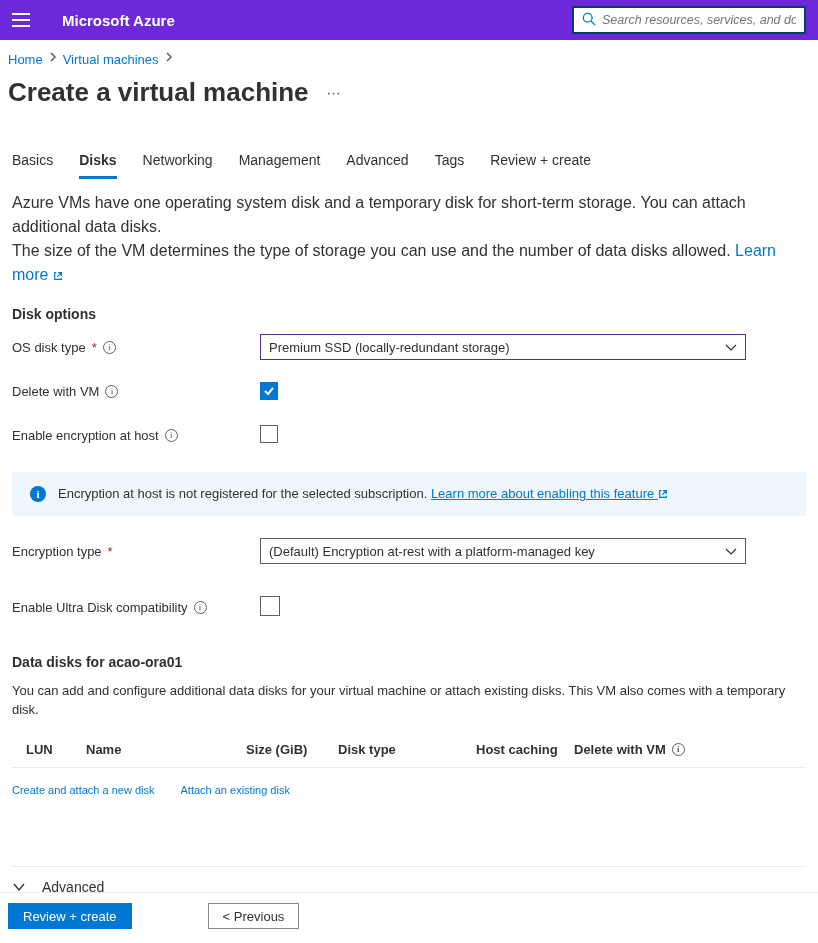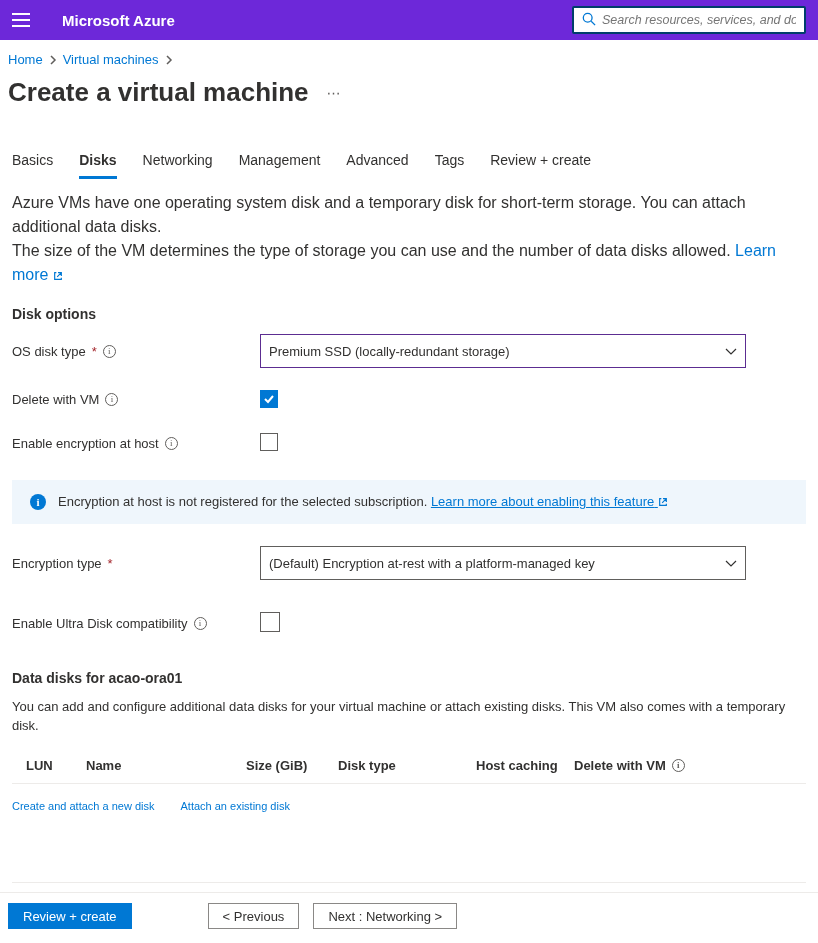--- a/index.html
+++ b/index.html
@@ -43,21 +43,21 @@
     }
     .search-icon { color: #0078d4; }
     .searchbox input {
       border: none; outline: none; width: 100%;
       font-family: inherit; font-size: 12.5px;
       font-style: italic; color: #605e5c;
       background: transparent;
     }
     .content { padding: 12px 8px 0 8px; }
     .breadcrumb {
-      display: flex; align-items: center; gap: 6px;
+      display: flex; gap: 6px;
       font-size: 13px; color: #0078d4; margin: 0 0 10px 0;
     }
     .breadcrumb a { color: #0078d4; text-decoration: none; }
     .bc-sep svg { display: block; }
     .page-title-row { display: flex; align-items: center; gap: 18px; margin-bottom: 44px; }
     h1 { font-size: 26px; font-weight: 600; color: #323130; }
     .ellipsis { color: #605e5c; font-size: 14px; letter-spacing: 2px; cursor: pointer; }
     .tabs {
       display: flex; gap: 26px;
       font-size: 14px; margin: 0 4px 12px 4px;
@@ -74,21 +74,21 @@
     }
     .form-label-col { width: 248px; display: flex; align-items: center; gap: 6px; text-align: center; }
     .form-label-col .req { color: #a4262c; }
     .info-icon {
       width: 13px; height: 13px; border: 1px solid #605e5c; border-radius: 50%;
       display: inline-flex; align-items: center; justify-content: center;
       font-size: 9px; color: #605e5c; font-family: Georgia, serif; line-height: 1;
     }
     .form-control-col { flex: 1; }
     .select {
-      width: 486px; height: 34px;
+      width: 486px; height: 26px;
       border: 1px solid #605e5c;
       display: flex; align-items: center; justify-content: space-between;
       padding: 9px 8px; background: #fff; cursor: pointer;
       font-size: 13px;
     }
     .select.highlight { border-color: #5c2d91; }
     .checkbox {
       width: 18px; height: 18px; border: 1px solid #605e5c;
       display: inline-flex; align-items: center; justify-content: center;
       cursor: pointer; background: #fff;
@@ -316,14 +316,13 @@
         </svg></span>
     <span>Advanced</span>
   </div>
 
 </div>
 
 <div class="footer">
   <button class="btn primary">Review + create</button>
   <div class="footer-gap"></div>
   <button class="btn">&lt; Previous</button>
-  <button class="btn">Next : Networking &gt;</button>
 </div>
 
 </body></html>

